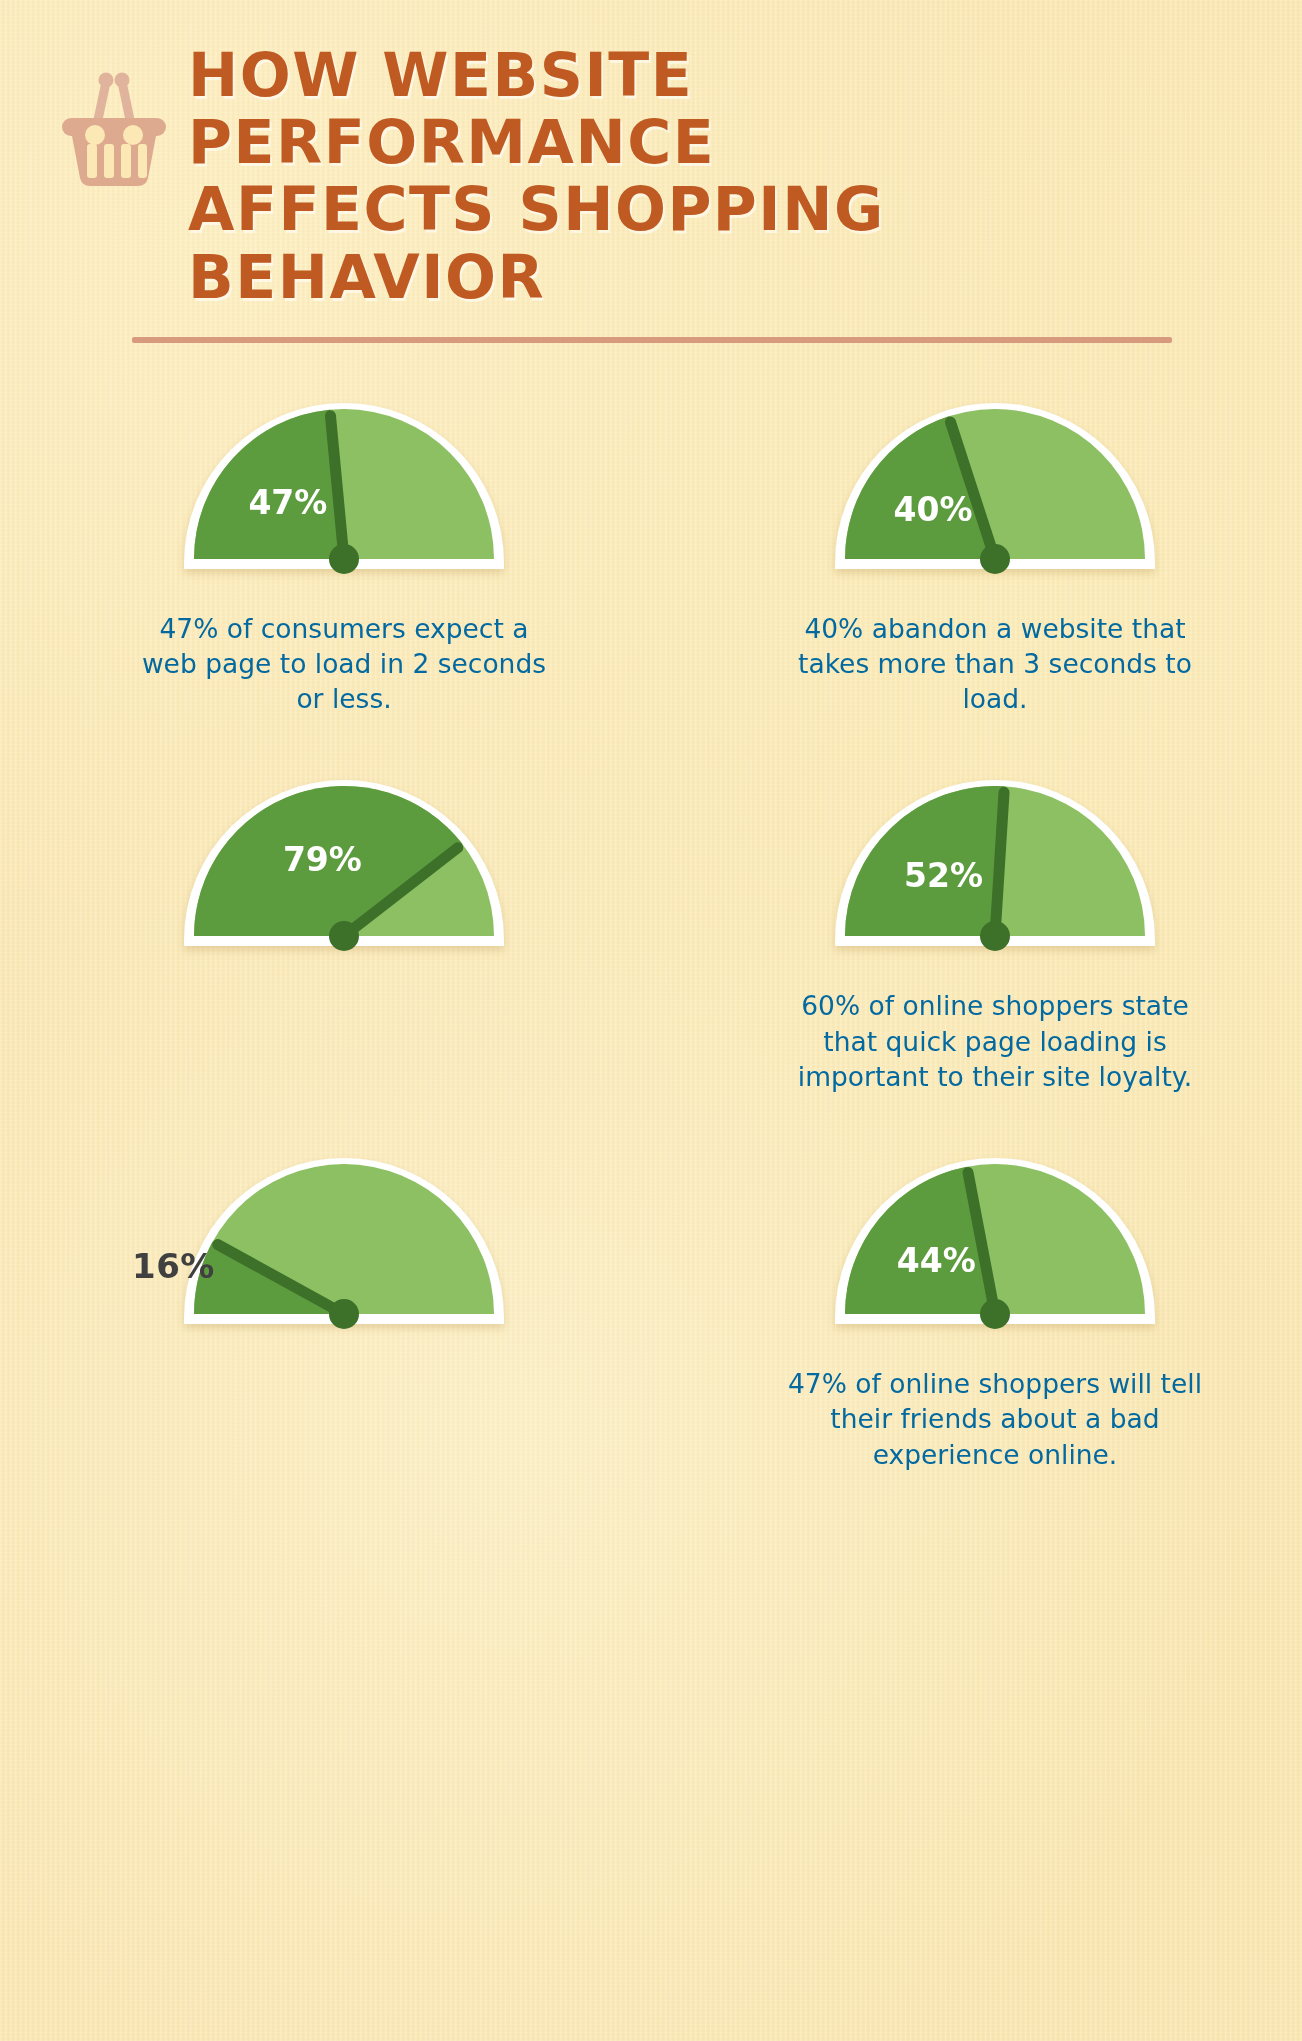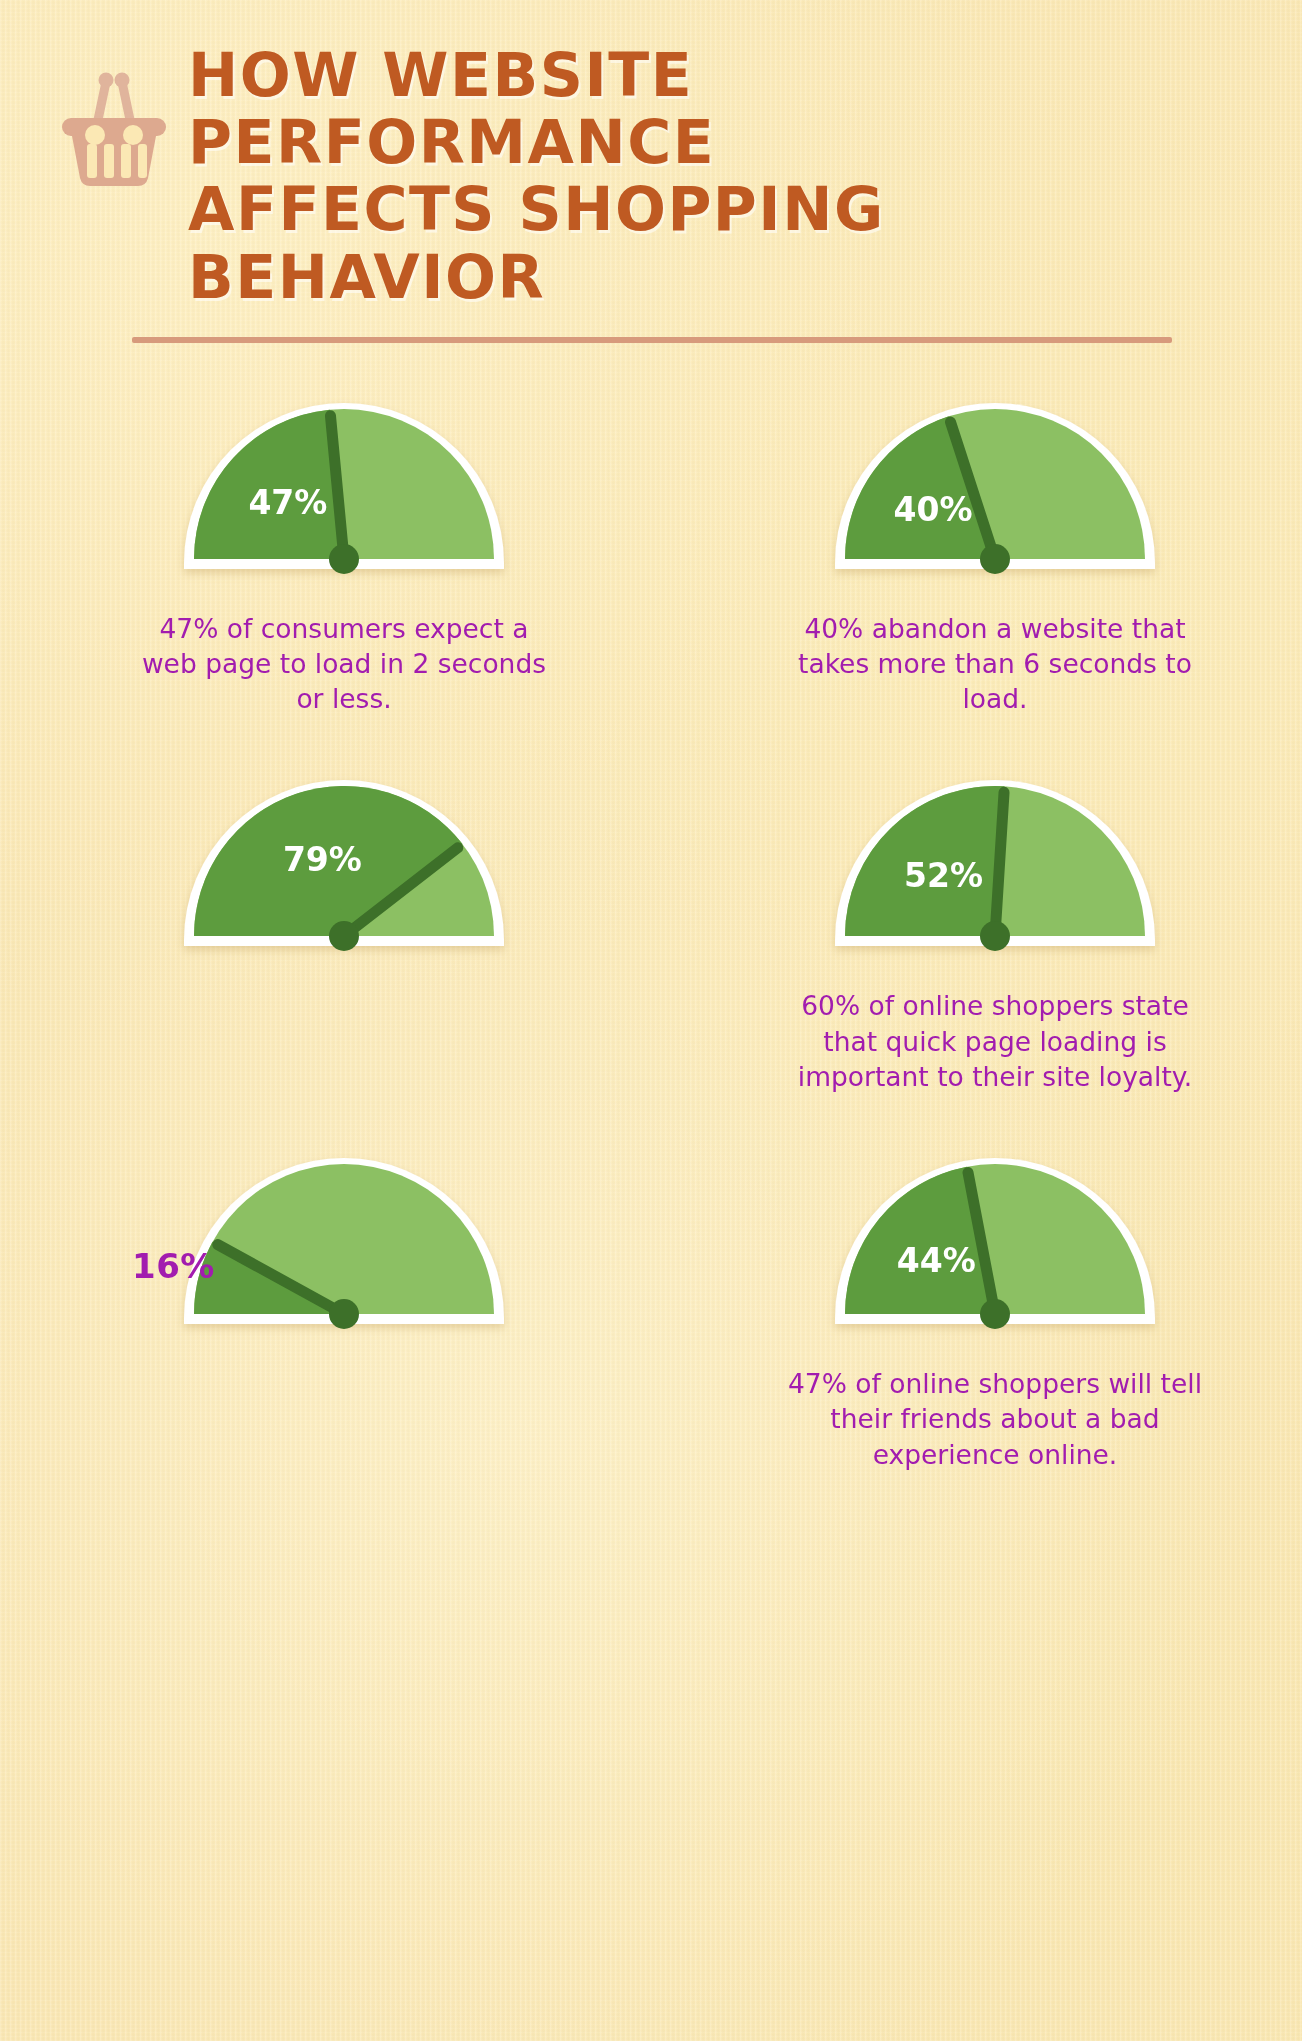--- a/index.html
+++ b/index.html
@@ -85,33 +85,33 @@
     align-items: flex-end;
     justify-content: center;
   }
   .gauge-outside-label {
     position: absolute;
     left: 18px;
     bottom: 58px;
     font-family: "DejaVu Sans", sans-serif;
     font-weight: 700;
     font-size: 34px;
-    color: #a21caf;
+    color: #404040;
     letter-spacing: 0.5px;
   }
   .gauge-svg { display: block; overflow: visible; }
 
   .caption {
     margin-top: 20px;
     width: 430px;
     text-align: center;
     font-family: "DejaVu Sans", sans-serif;
     font-size: 26.5px;
     line-height: 1.33;
-    color: #a21caf;
+    color: #0369a1;
   }
 
   
   .row-1 .caption { margin-top: 22px; }
   .row-2 .caption { margin-top: 22px; }
   .row-3 .caption { margin-top: 22px; }
 </style>
 </head>
 <body>
 
@@ -192,21 +192,21 @@
           <path d="M 176 172 L 26 171.99999999999997 A 150 150 0 0 1 326 172 Z" fill="#8cc063"></path>
 
           <path d="M 176 172 L 26 171.99999999999997 A 150 150 0 0 1 129.6474508437579 29.341522555726954 Z" fill="#5d9c3e"></path>
 
           <line x1="176" y1="172" x2="131.50" y2="35.05" stroke="#3d7029" stroke-width="11" stroke-linecap="round"></line>
           <circle cx="176" cy="172" r="15" fill="#3d7029"></circle>
           <text x="114.1" y="124.6" text-anchor="middle" dominant-baseline="middle" font-family="DejaVu Sans, sans-serif" font-size="33" font-weight="700" fill="#ffffff">40%</text>
         </g>
       </svg>
     </div>
-    <div class="caption">40% abandon a website that takes more than 6 seconds to load.</div>
+    <div class="caption">40% abandon a website that takes more than 3 seconds to load.</div>
   </div>
       <div class="cell row-2">
     <div class="gauge-row">
 
       <svg class="gauge-svg" width="352" height="186" viewBox="0 0 352 186">
         <defs>
           <filter id="sh2" x="-30%" y="-30%" width="170%" height="180%">
             <feDropShadow dx="0" dy="4" stdDeviation="4" flood-color="#c9a96b" flood-opacity="0.45"></feDropShadow>
           </filter>
         </defs>

